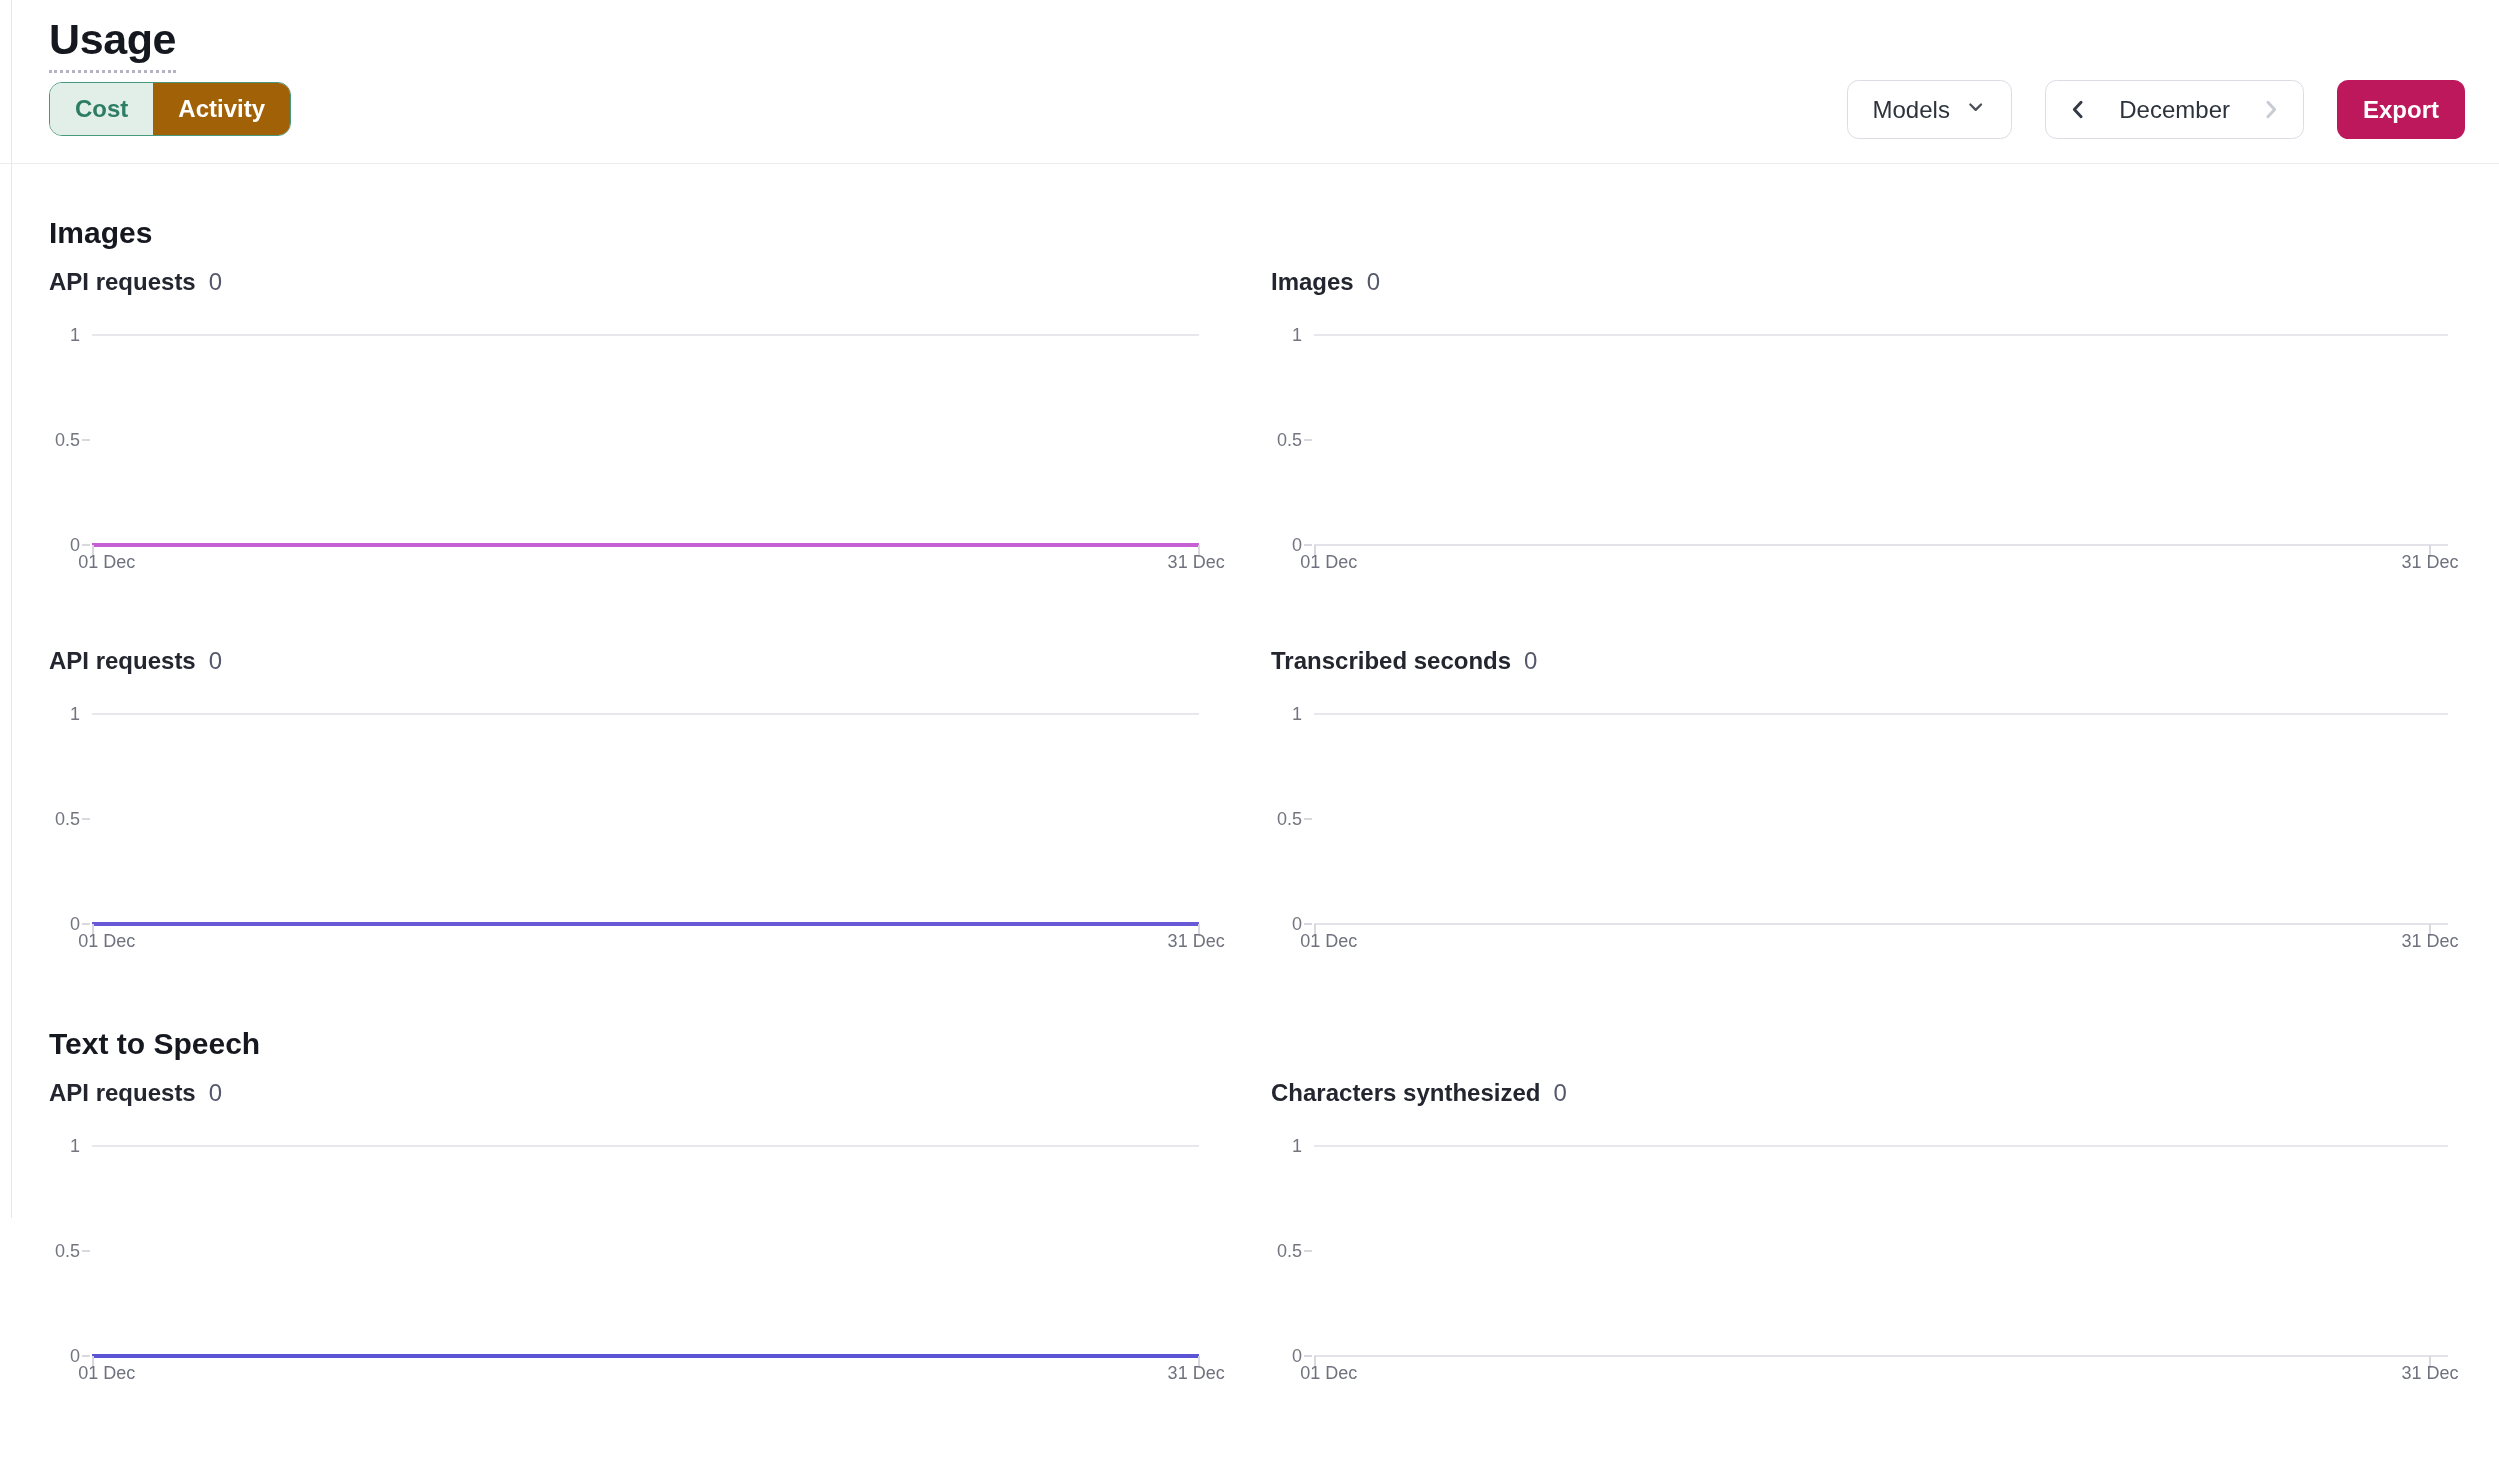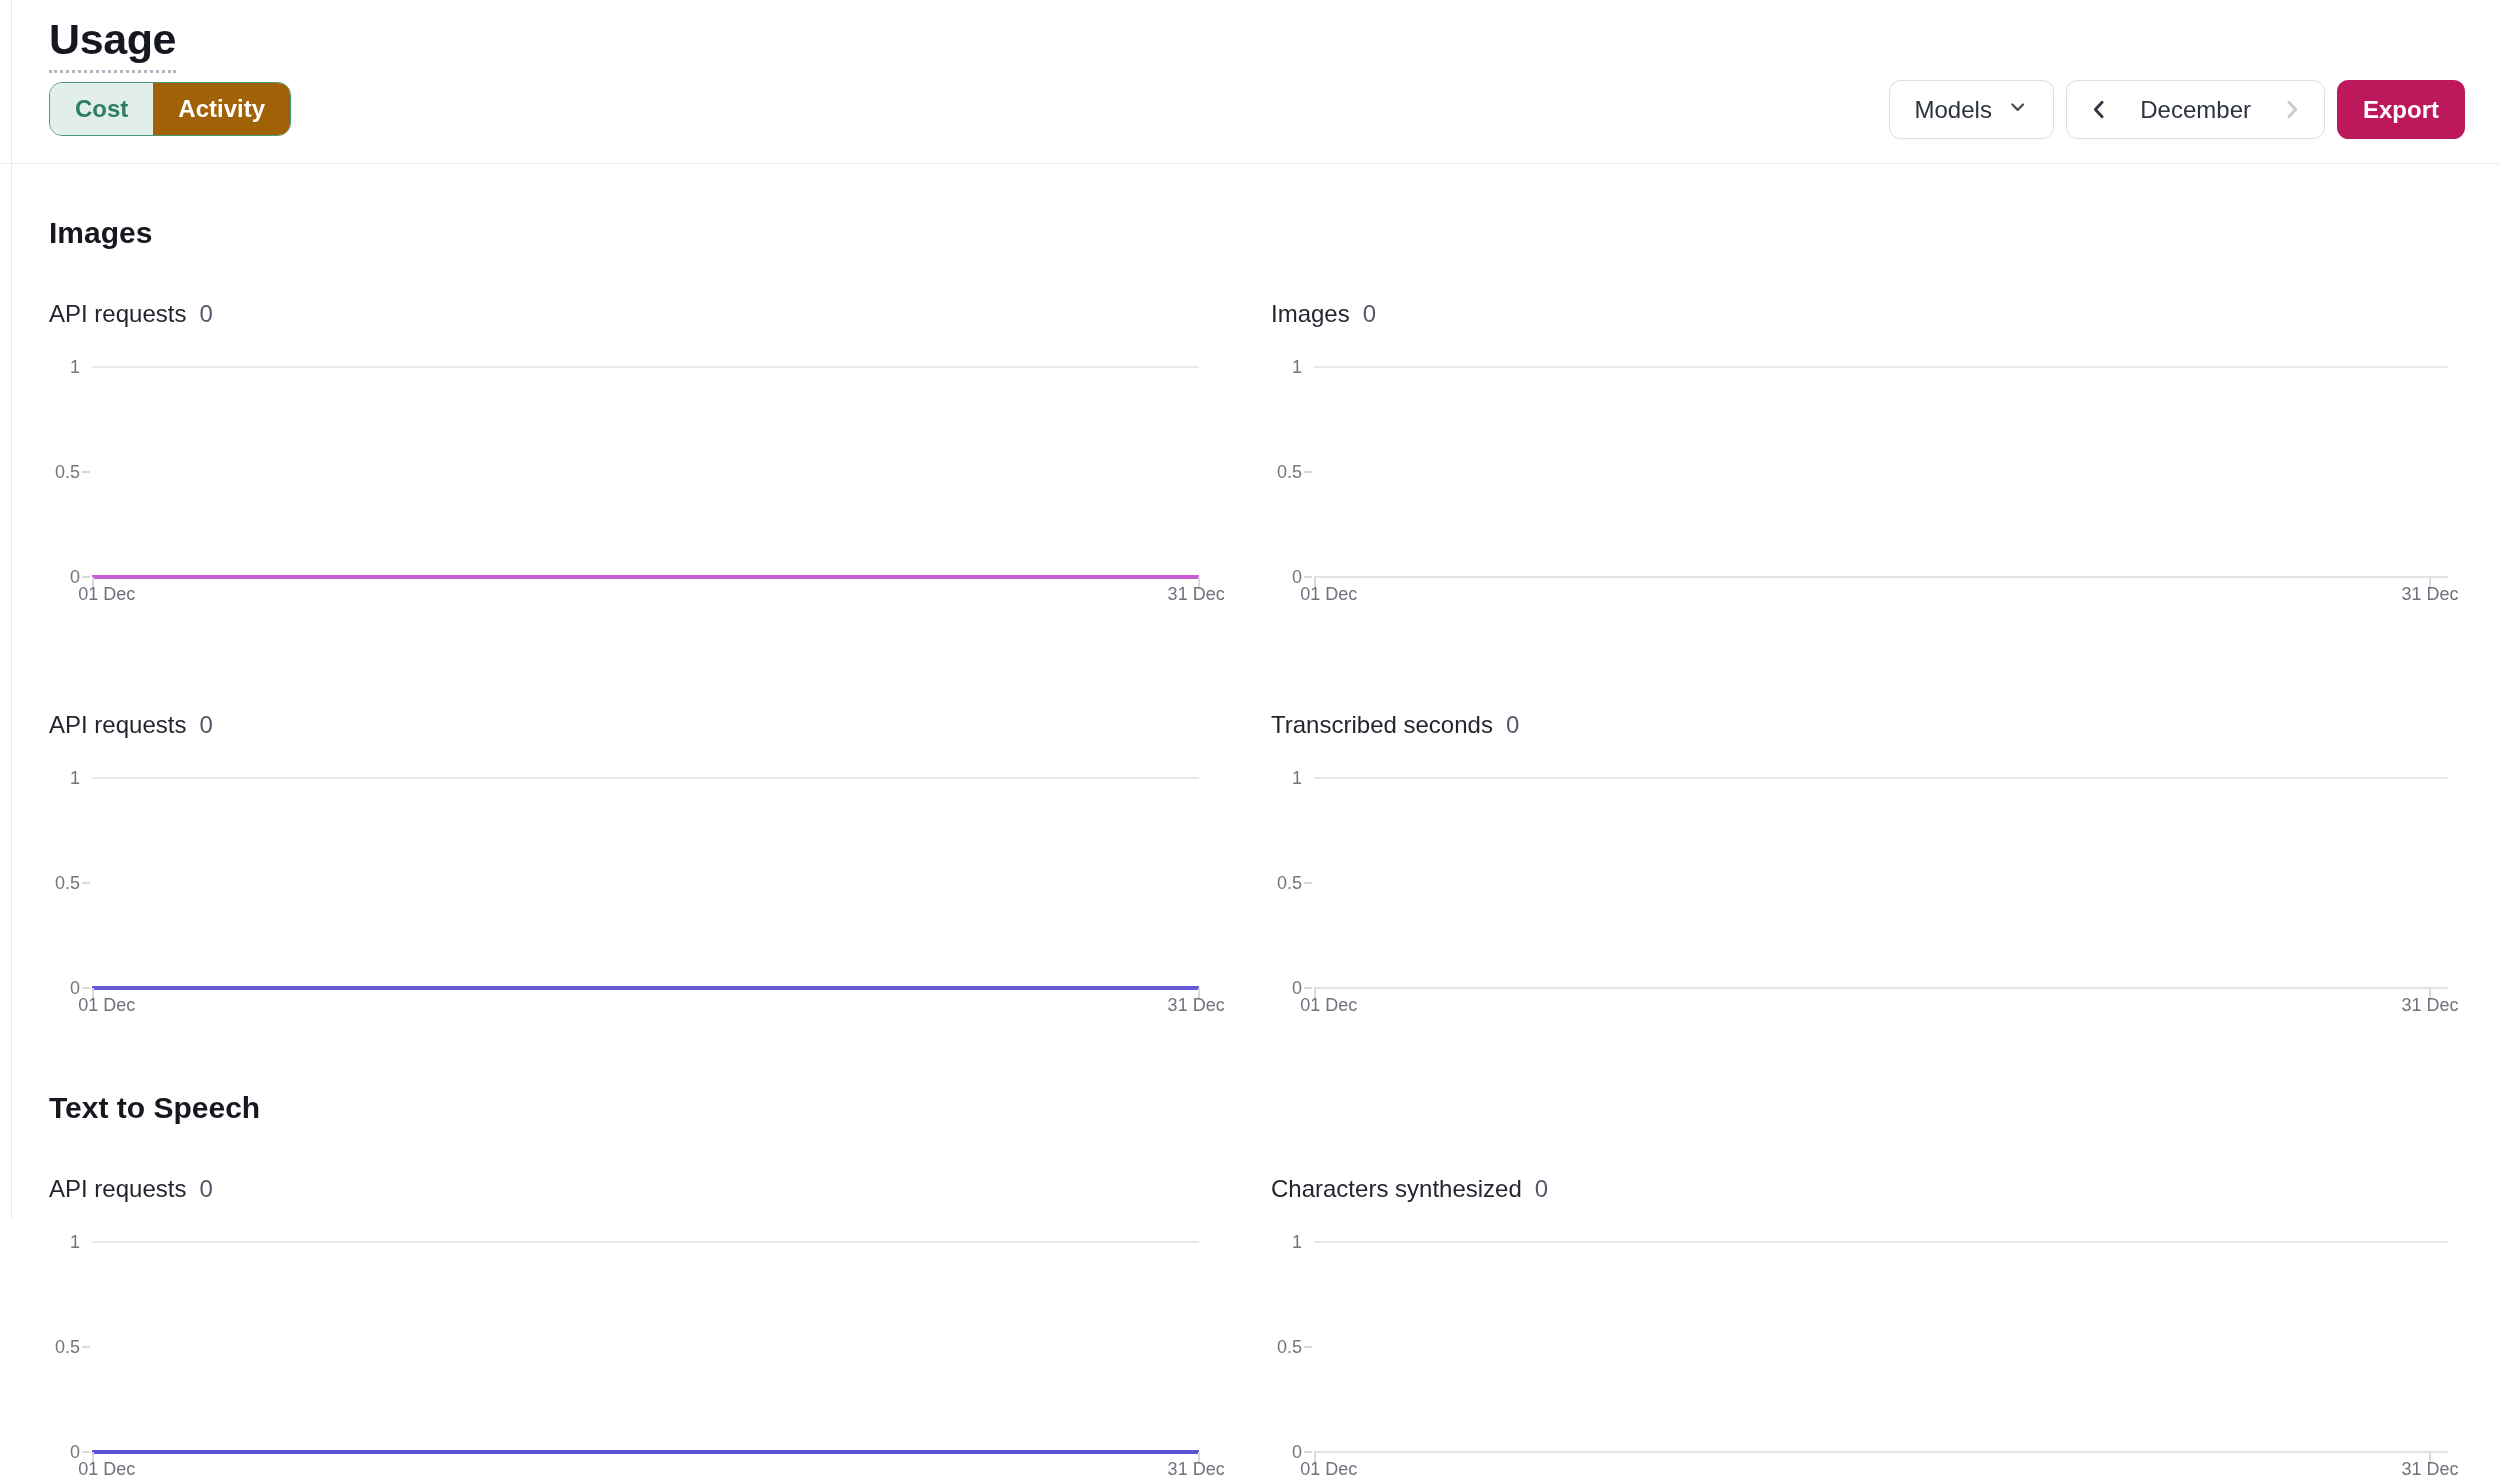--- a/index.html
+++ b/index.html
@@ -14,38 +14,38 @@
             border-bottom:1.6px solid #ececf0; }
   .page-title { margin:0; font-size:43px; font-weight:700; letter-spacing:-0.4px; color:#15181f; line-height:49px; }
   .page-title .underlined { border-bottom:3.3px dotted #b4b4c0; padding-bottom:7.4px; }
   .view-toggle { display:inline-flex; margin-top:18px; border:1.6px solid #47997d;
                  border-radius:13px; overflow:hidden; height:54px; }
   .view-toggle .seg { display:flex; align-items:center; padding:0 25px; font-size:24px;
                       font-weight:700; cursor:pointer; }
   .seg-cost { background:#e1efe8; color:#2c7d64; }
   .seg-activity { background:#a16207; color:#ffffff; }
 
-  .header-controls { position:absolute; top:80px; right:35px; display:flex; gap:12px; height:59px; }
+  .header-controls { position:absolute; top:80px; right:35px; display:flex; gap:33px; height:59px; }
   .btn { display:flex; align-items:center; height:59px; border-radius:11.5px; font-size:24px; }
   .btn-outline { background:#fff; border:1.6px solid #dcdce5; color:#2d333c; }
   .btn-models { padding:0 25px; gap:15px; cursor:pointer; }
   .btn-month { padding:0 20px; gap:21.4px; }
   .month-label { color:#2d333c; padding:0 6.6px; }
   .nav-chev { display:flex; align-items:center; cursor:pointer; }
   .btn-export { background:#be185d; color:#fff; font-weight:600; padding:0 26px; border:none; cursor:pointer; }
 
   
   .content { padding-left:49px; }
   .section { margin-top:51px; }
   .section + .section { margin-top:102px; }
   .section-title { margin:0 0 18px 0; font-size:30px; font-weight:700; color:#15181f; line-height:35px; }
   .charts-row { display:grid; grid-template-columns:1150px 1177px; column-gap:72px; }
 
   .chart-title { display:flex; align-items:baseline; gap:13px; line-height:28px; margin-bottom:39px; }
-  .chart-title .metric { font-size:24px; font-weight:400; color:#23262f;margin-top:32px; }
+  .chart-title .metric { font-size:24px; font-weight:700; color:#23262f; }
   .chart-title .value { font-size:24px; font-weight:400; color:#55586a; }
 
   .plot { position:relative; margin-left:43px; height:210px; }
   .ylabel { position:absolute; left:-43px; width:31px; text-align:right;
             font-size:18px; color:#73757f; transform:translateY(-50%); }
   .ylabel.y1 { top:0; } .ylabel.y05 { top:50%; } .ylabel.y0 { top:100%; }
 
   .grid-top  { position:absolute; left:0; right:0; top:-0.8px; height:1.6px; background:#e7e7ec; }
   .tick-mid  { position:absolute; left:-10px; width:8.2px; top:calc(50% - 0.8px); height:1.6px; background:#d8d8de; }
   .tick-zero { position:absolute; left:-10px; width:8.2px; bottom:-0.8px; height:1.6px; background:#d8d8de; }

